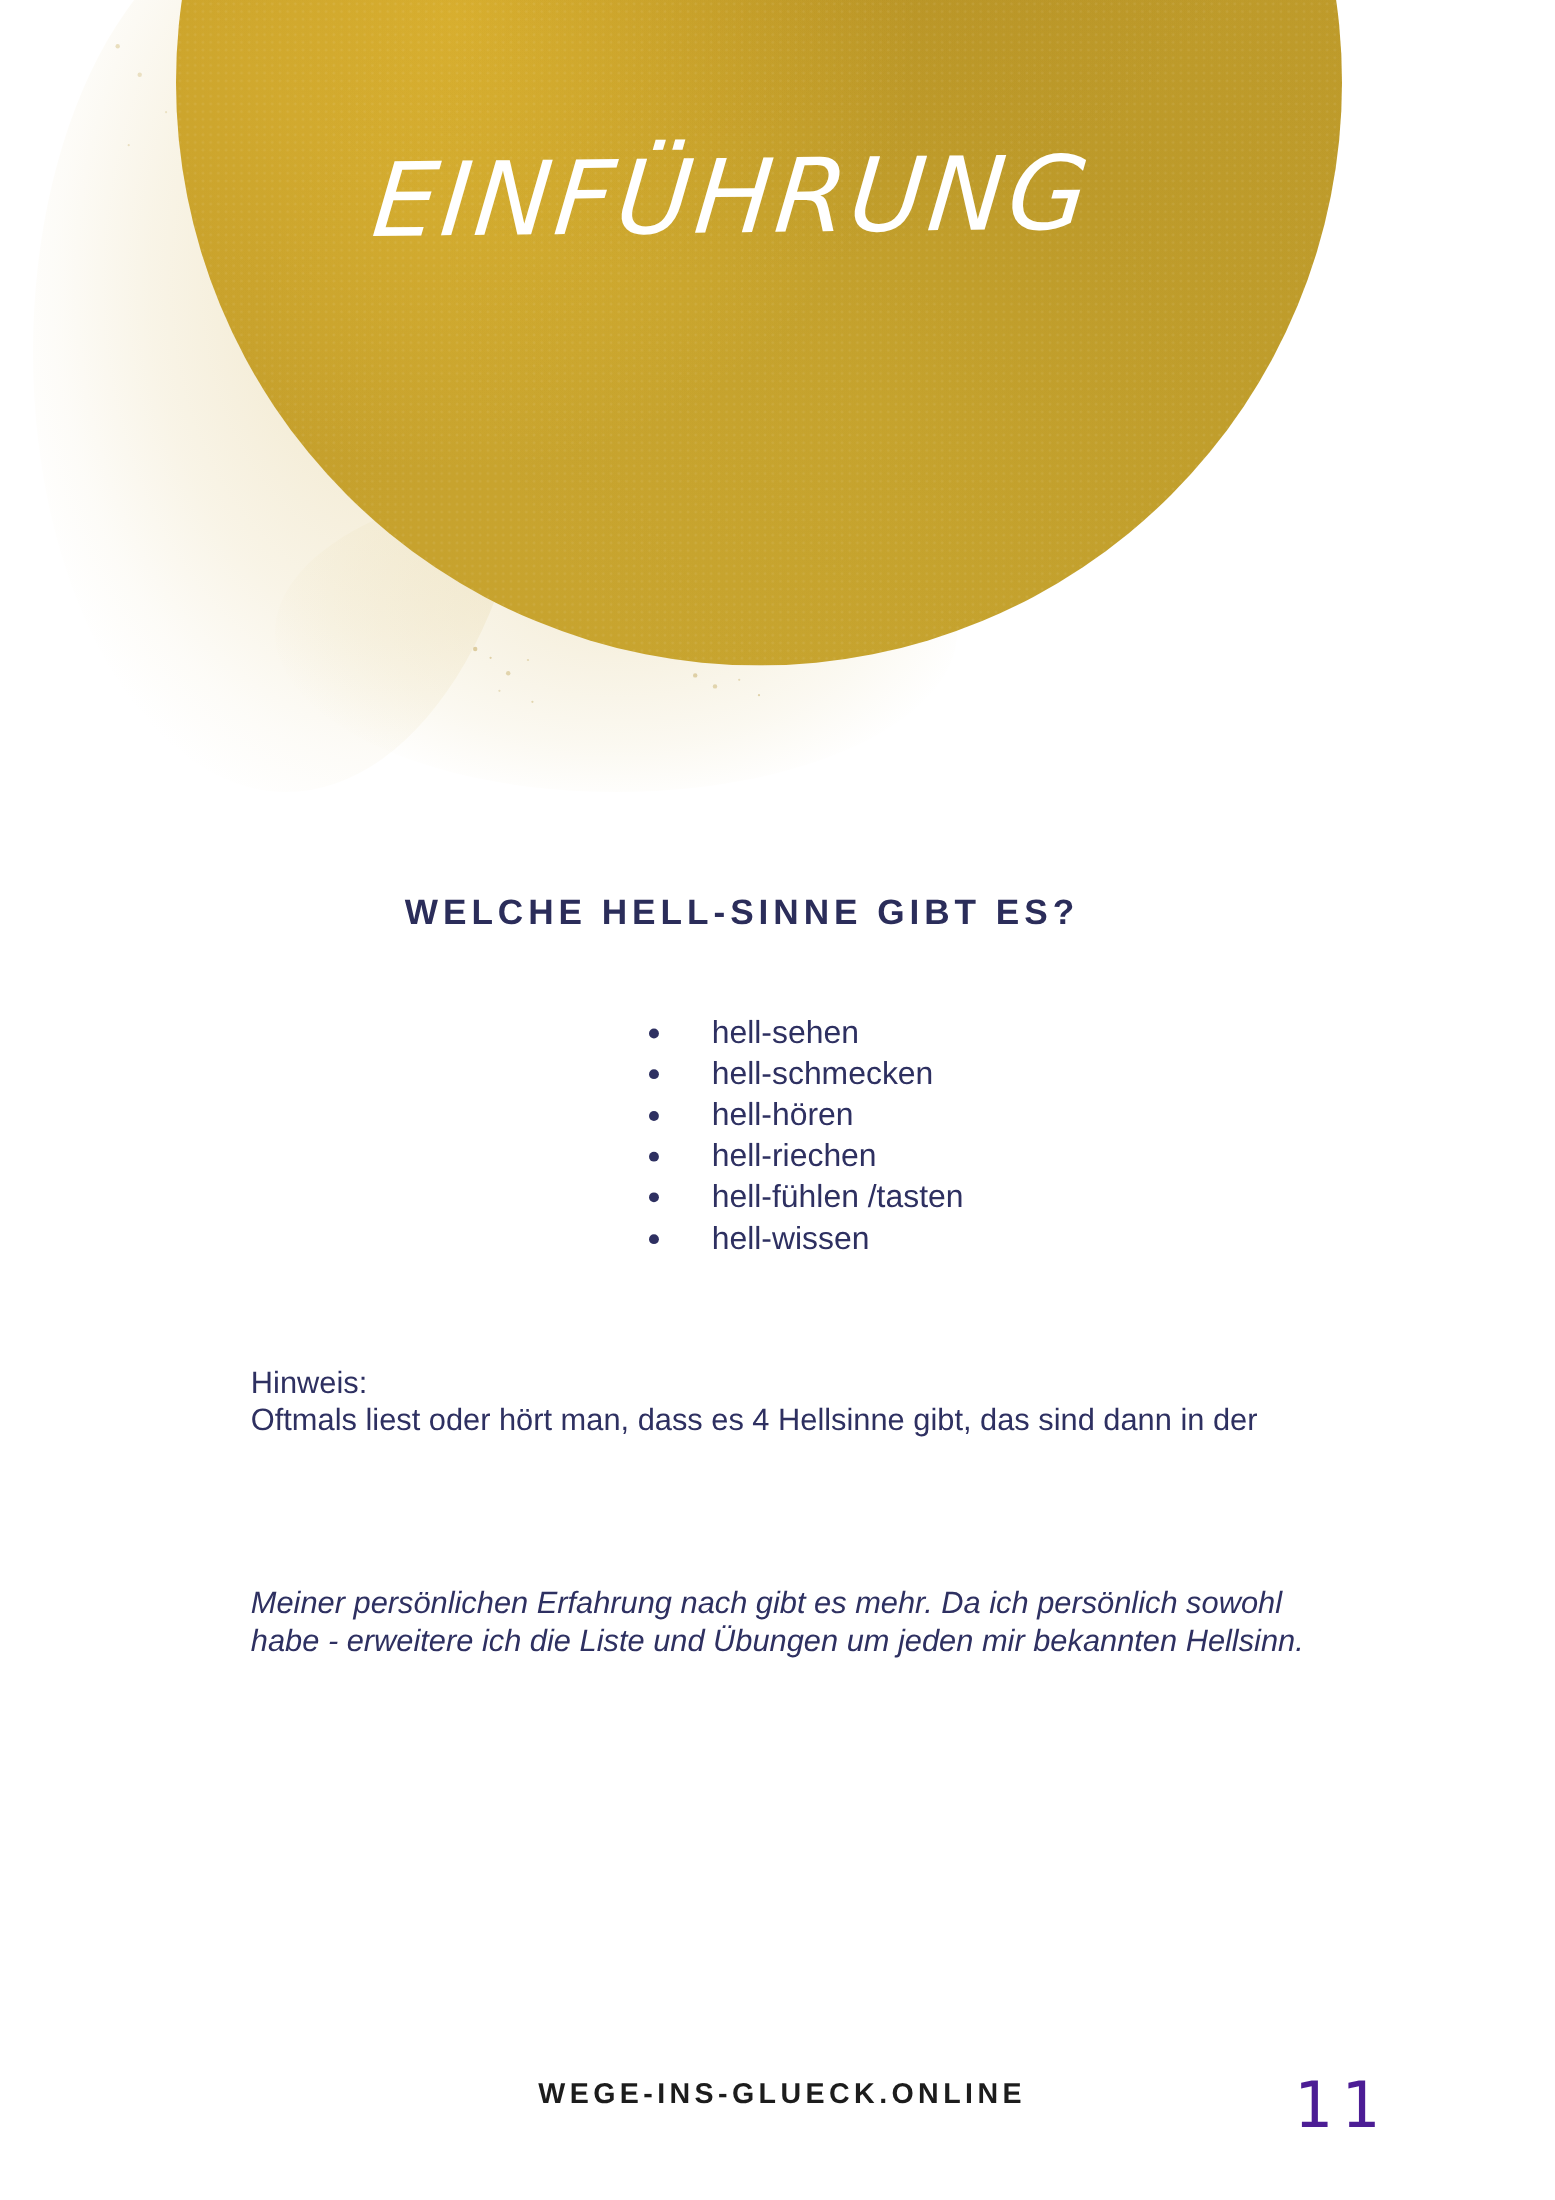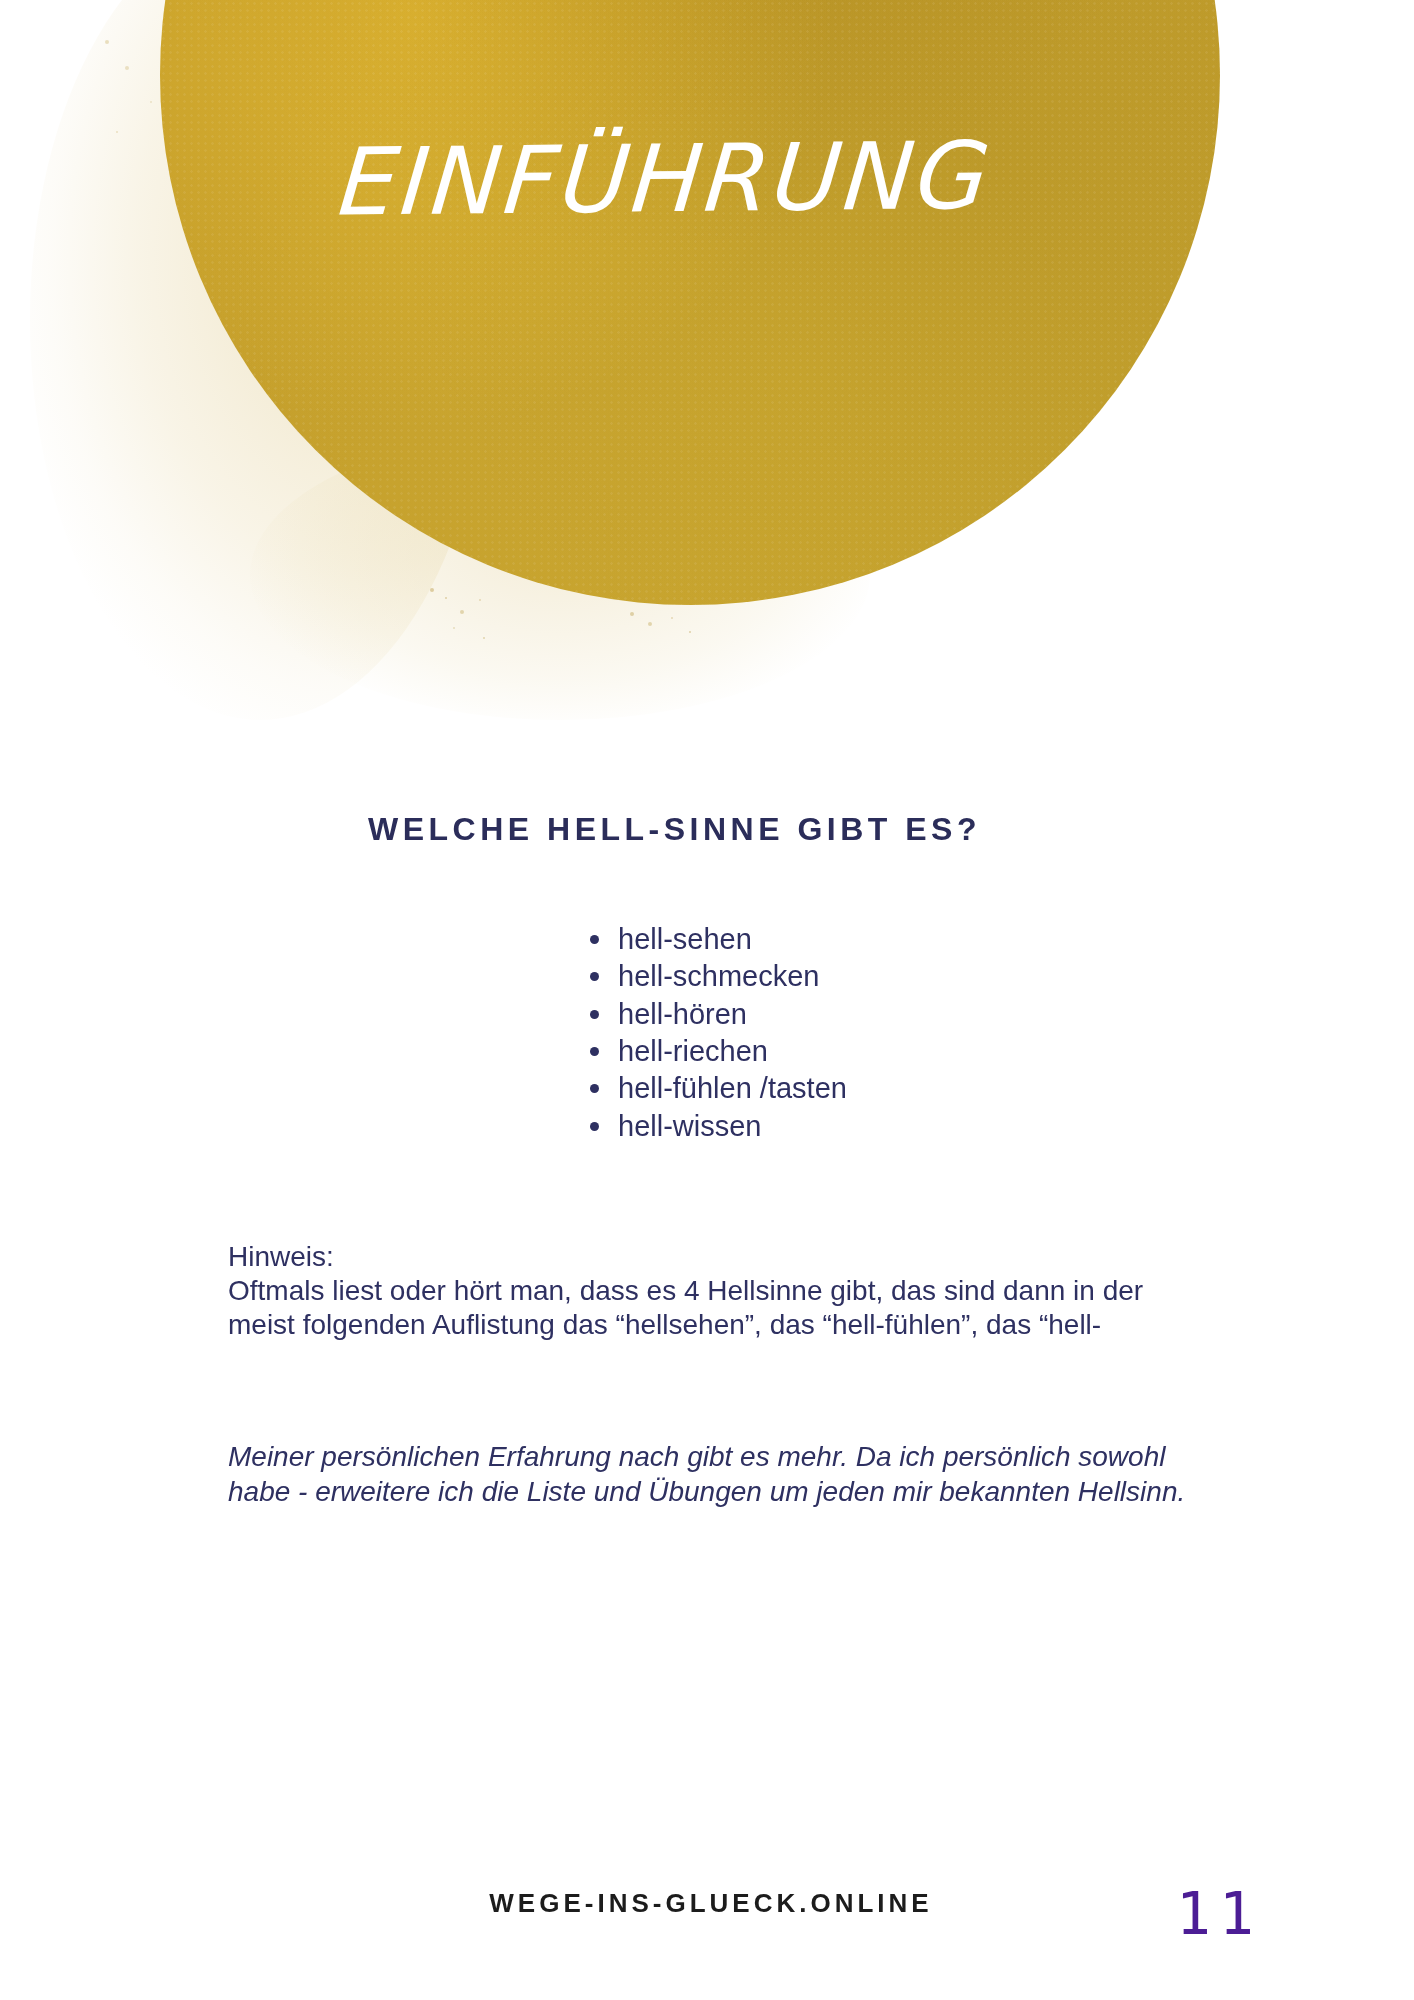--- a/index.html
+++ b/index.html
@@ -111,20 +111,21 @@
   .sense-list {
     position: absolute;
     left: 590px; top: 921px;
     color: #2e3061;
     font-size: 29px;
   }
   .list-item {
     display: flex;
     align-items: center;
     height: 37.3px;
+    gap: 29px;
   }
   .bullet-icon {
     width: 9px; height: 9px;
     border-radius: 50%;
     background: #2e3061;
     margin-right: 19px;
     flex: 0 0 auto;
   }
 
   
@@ -209,21 +210,20 @@
     </div>
     <div class="list-item">
       <span class="bullet-icon"></span>
       <span>hell-wissen</span>
     </div>
   </div>
 
   <div class="note-block">
     <div>Hinweis:</div>
     <div>Oftmals liest oder hört man, dass es 4 Hellsinne gibt, das sind dann in der</div>
-    <div>meist folgenden Auflistung das “hellsehen”, das “hell-fühlen”, das “hell-</div>
   </div>
 
   <div class="paragraph-block">
     <div>Meiner persönlichen Erfahrung nach gibt es mehr. Da ich persönlich sowohl</div>
     <div>habe - erweitere ich die Liste und Übungen um jeden mir bekannten Hellsinn.</div>
   </div>
 
   <div class="footer-site">WEGE-INS-GLUECK.ONLINE</div>
   <div class="page-number">11</div>
 

